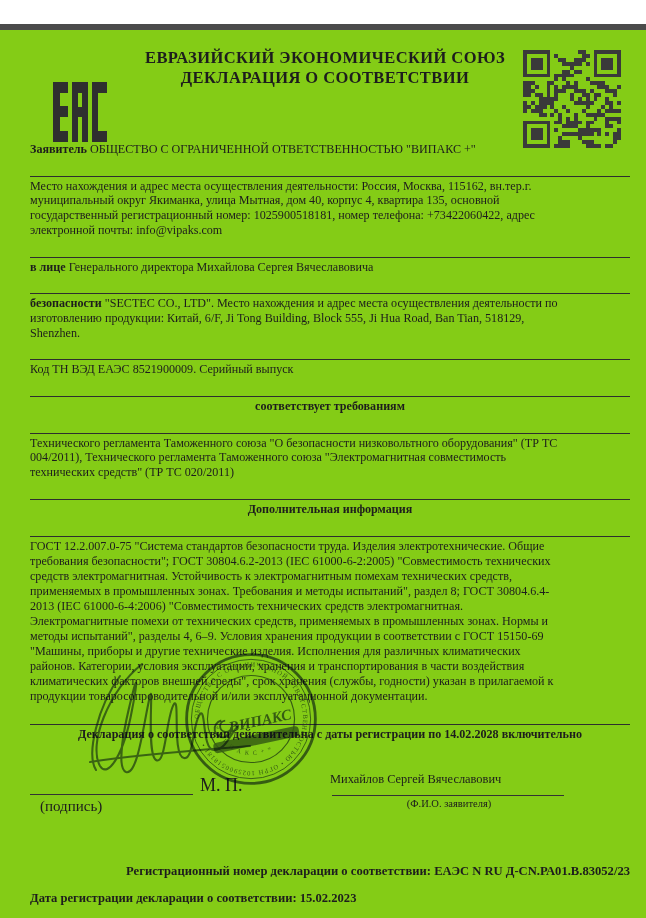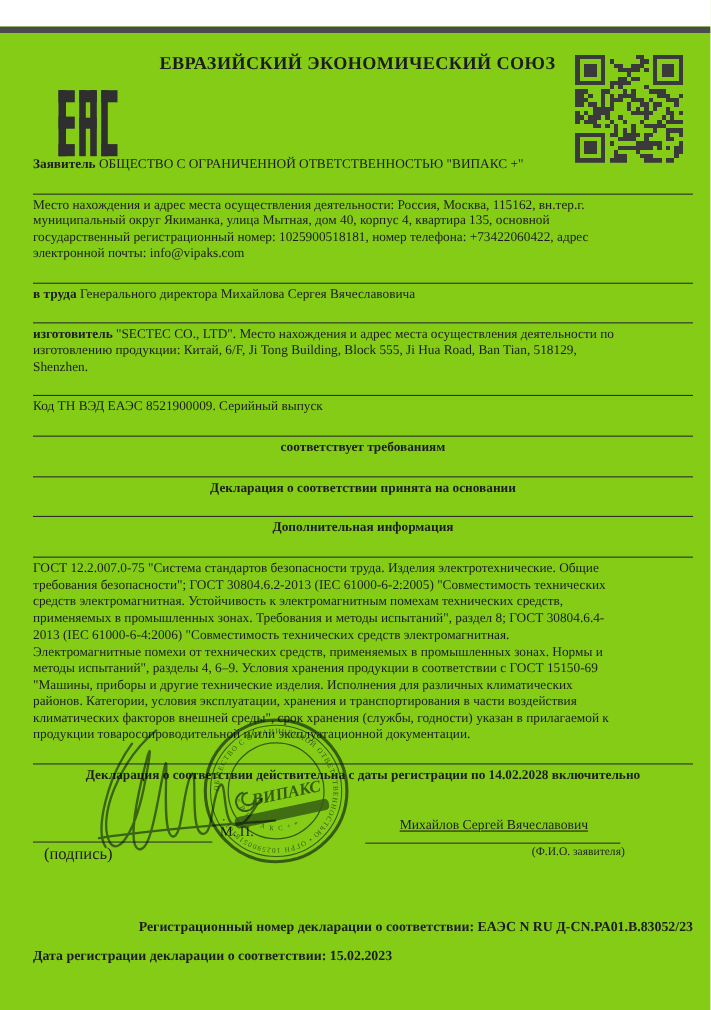--- a/index.html
+++ b/index.html
@@ -23,40 +23,41 @@
   .blk{border-bottom:1px solid #2e2e2e;padding-bottom:19px;margin-bottom:2px;}
   .blk.nob{border-bottom:none;}
   .blk b{margin-right:3px;}
   .pre{white-space:pre-line;}
   .gost{line-height:15.1px;}
   .bold{font-weight:bold;text-align:center;}
 
   .sigarea{position:relative;height:86px;margin-top:6px;}
   .sign-line{position:absolute;left:0;top:28px;width:163px;border-top:1px solid #333;}
   .sign-label{position:absolute;left:10px;top:33px;font-size:15px;}
-  .mp{position:absolute;left:170px;top:12px;font-size:13px;}
-  .fio-name{position:absolute;left:300px;top:6px;width:238px;text-align:center;font-size:12.4px;text-decoration:underline;}
+  .mp{position:absolute;left:170px;top:12px;font-size:18px;}
+  .fio-name{position:absolute;left:300px;top:6px;width:238px;text-align:left;font-size:12.4px;}
   .fio-line{position:absolute;left:302px;top:29px;width:232px;border-top:1px solid #333;}
-  .fio-label{position:absolute;left:300px;top:31px;width:238px;text-align:right;font-size:10.5px;}
+  .fio-label{position:absolute;left:300px;top:31px;width:238px;text-align:center;font-size:10.5px;}
 
   .regline{margin:0;padding:0;font-weight:bold;font-size:12.6px;}
   .regline.first{margin-top:12px;text-align:right;}
   .regline.second{margin-top:12px;}
 
   .stamp{position:absolute;left:180px;top:624px;width:142px;height:142px;color:#4050bf;opacity:.8;mix-blend-mode:multiply;}
   .squiggle{position:absolute;left:80px;top:634px;width:176px;height:136px;opacity:.75;mix-blend-mode:multiply;}
 </style>
 </head>
 <body>
 
 <div class="page">
   <div class="edge top"></div>
   <div class="edge bottom"></div>
 
   <div class="hdr l1">ЕВРАЗИЙСКИЙ ЭКОНОМИЧЕСКИЙ СОЮЗ</div>
+  <div class="hdr l2">ДЕКЛАРАЦИЯ О СООТВЕТСТВИИ</div>
 
   <svg class="eac" viewBox="0 0 54 60" role="img" aria-label="ЕАС">
     <g fill="#2f2f2f">
       <rect x="0" y="0" width="7" height="60"></rect>
         <rect x="0" y="0" width="15" height="11"></rect>
       <rect x="0" y="24" width="15" height="11"></rect>
         <rect x="0" y="49" width="15" height="11"></rect>
       <rect x="19" y="0" width="6" height="60"></rect>
         <rect x="29" y="0" width="6" height="60"></rect>
       <rect x="19" y="0" width="16" height="11"></rect>
@@ -378,38 +379,42 @@
     </div>
 
     <div class="blk">
       <span class="pre">Место нахождения и адрес места осуществления деятельности: Россия, Москва, 115162, вн.тер.г.
 муниципальный округ Якиманка, улица Мытная, дом 40, корпус 4, квартира 135, основной
 государственный регистрационный номер: 1025900518181, номер телефона: +73422060422, адрес
 электронной почты: info@vipaks.com</span>
     </div>
 
     <div class="blk">
-      <b>в труда</b><span class="pre">Генерального директора Михайлова Сергея Вячеславовича</span>
-    </div>
-
-
-    <div class="blk">
-      <b>изготовитель</b><span class="pre">"SECTEC CO., LTD". Место нахождения и адрес места осуществления деятельности по
+      <b>в лице</b><span class="pre">Генерального директора Михайлова Сергея Вячеславовича</span>
+    </div>
+
+
+    <div class="blk">
+      <b>безопасности</b><span class="pre">"SECTEC CO., LTD". Место нахождения и адрес места осуществления деятельности по
 изготовлению продукции: Китай, 6/F, Ji Tong Building, Block 555, Ji Hua Road, Ban Tian, 518129,
 Shenzhen.</span>
     </div>
 
     <div class="blk">
       <span class="pre">Код ТН ВЭД ЕАЭС 8521900009. Серийный выпуск</span>
     </div>
 
     <div class="blk bold">соответствует требованиям</div>
 
-
-    <div class="blk bold">Декларация о соответствии принята на основании</div>
+    <div class="blk">
+      <span class="pre">Технического регламента Таможенного союза "О безопасности низковольтного оборудования" (ТР ТС
+004/2011), Технического регламента Таможенного союза "Электромагнитная совместимость
+технических средств" (ТР ТС 020/2011)</span>
+    </div>
+
 
 
     <div class="blk bold">Дополнительная информация</div>
 
     <div class="blk gost">
       <span class="pre">ГОСТ 12.2.007.0-75 "Система стандартов безопасности труда. Изделия электротехнические. Общие
 требования безопасности"; ГОСТ 30804.6.2-2013 (IEC 61000-6-2:2005)   "Совместимость технических
 средств электромагнитная. Устойчивость к электромагнитным помехам технических средств,
 применяемых в промышленных зонах. Требования и методы испытаний", раздел 8; ГОСТ 30804.6.4-
 2013 (IEC 61000-6-4:2006) "Совместимость технических средств электромагнитная.

